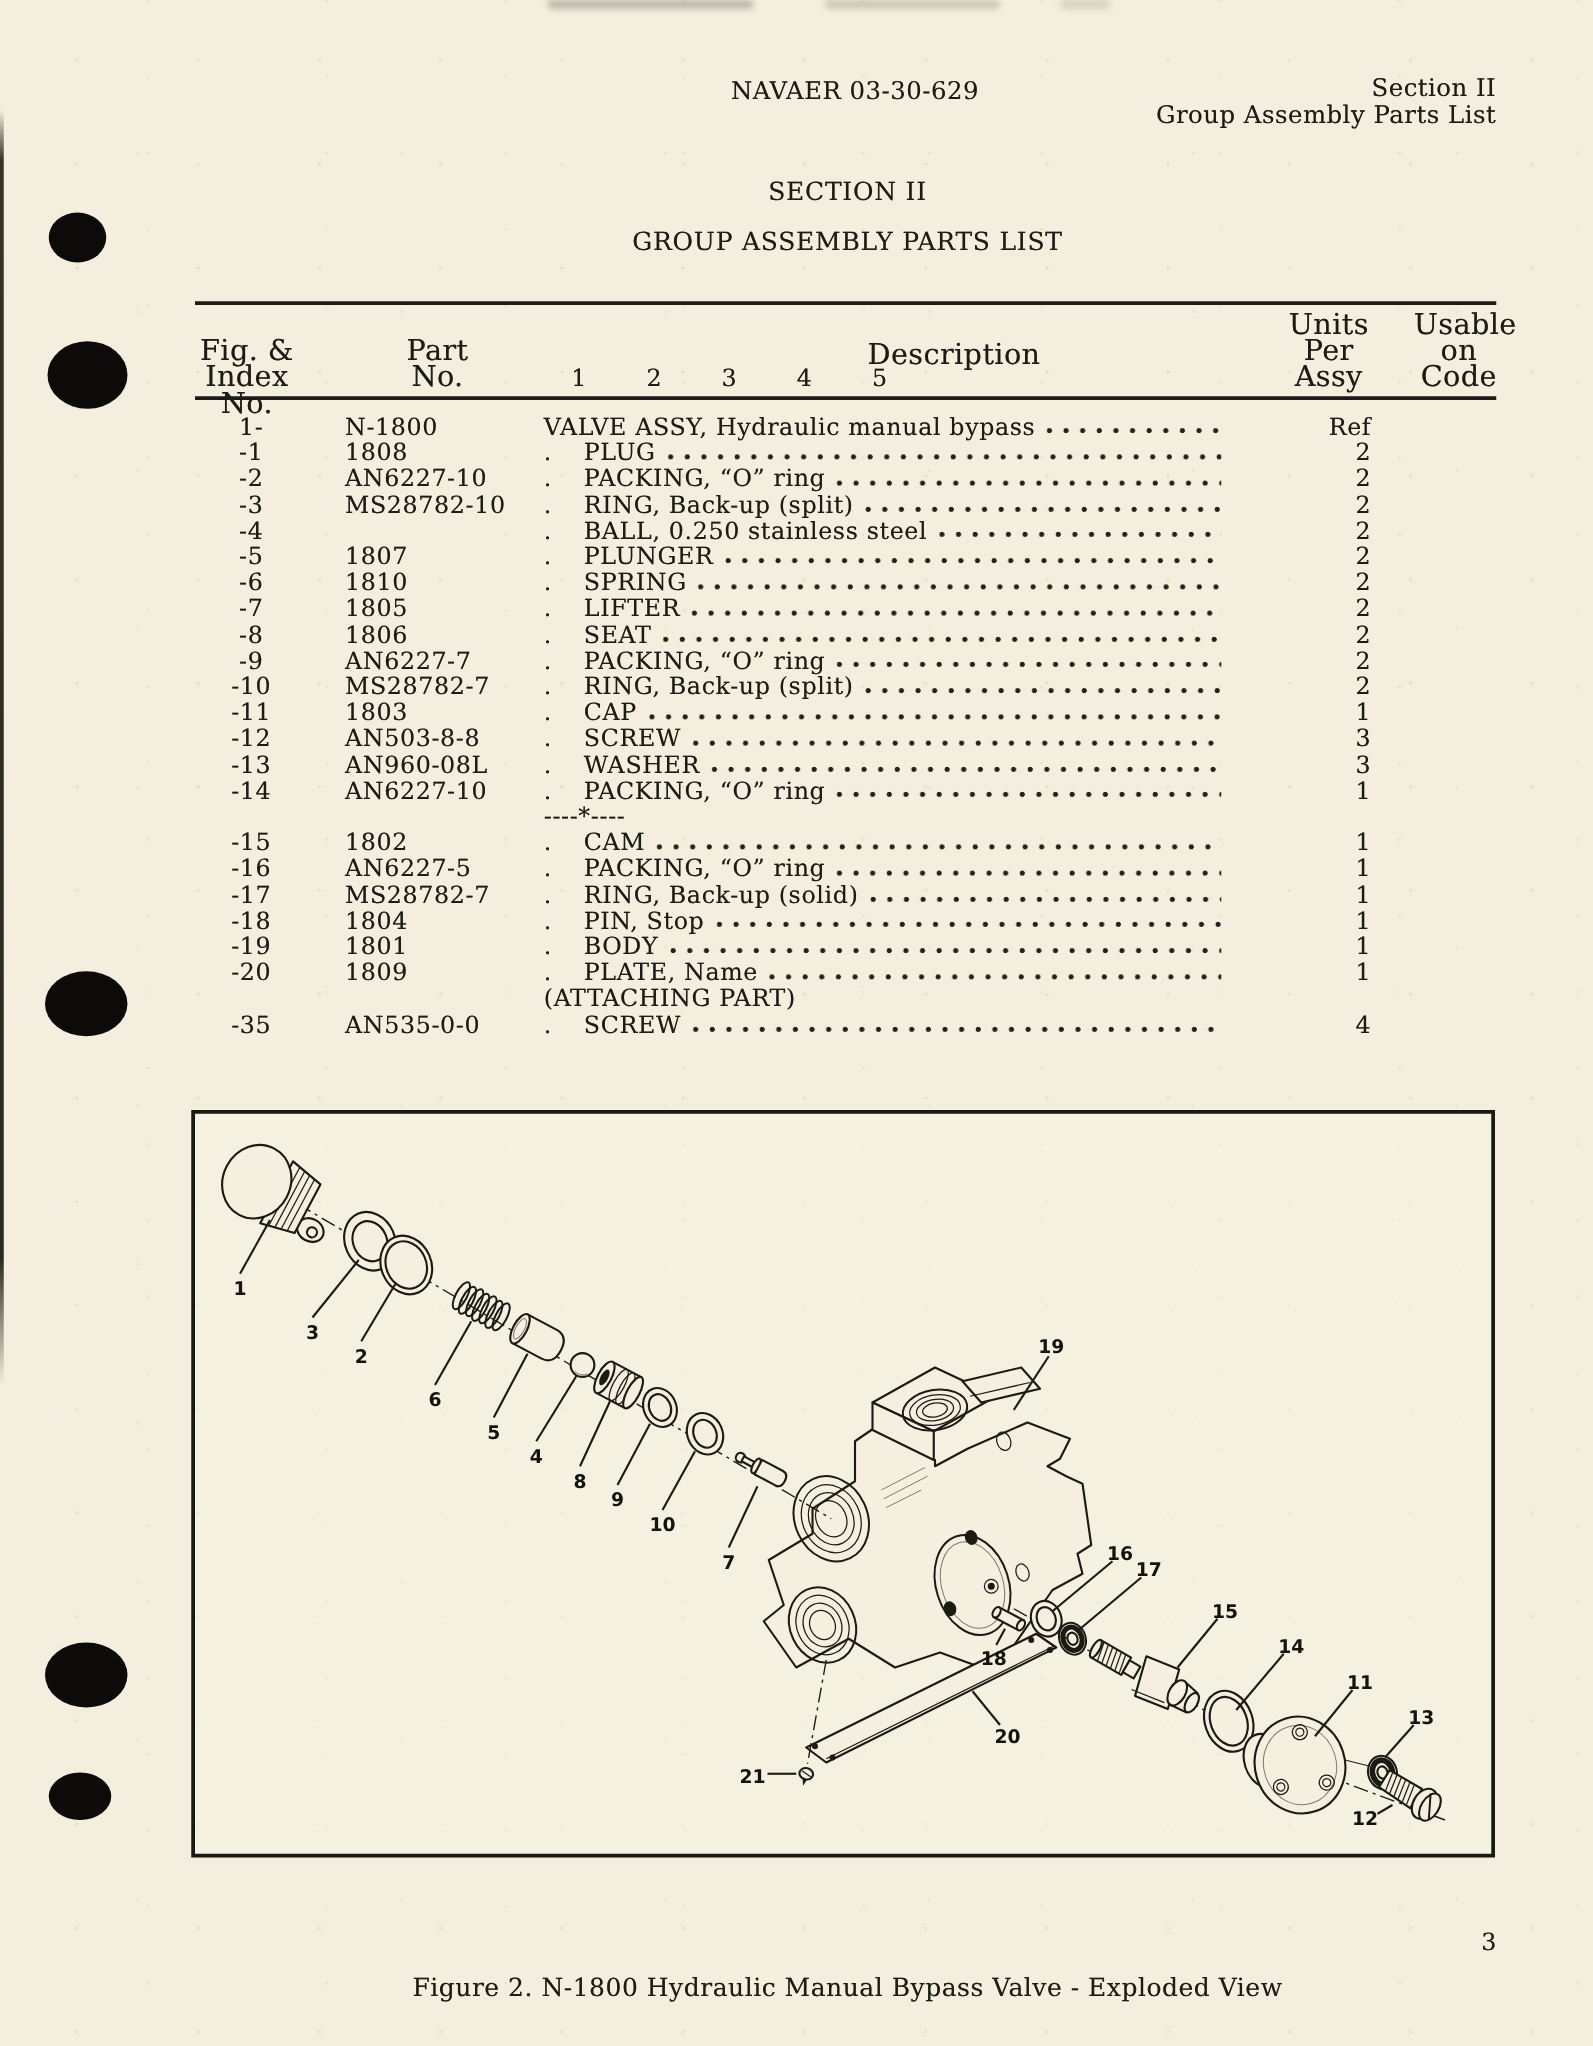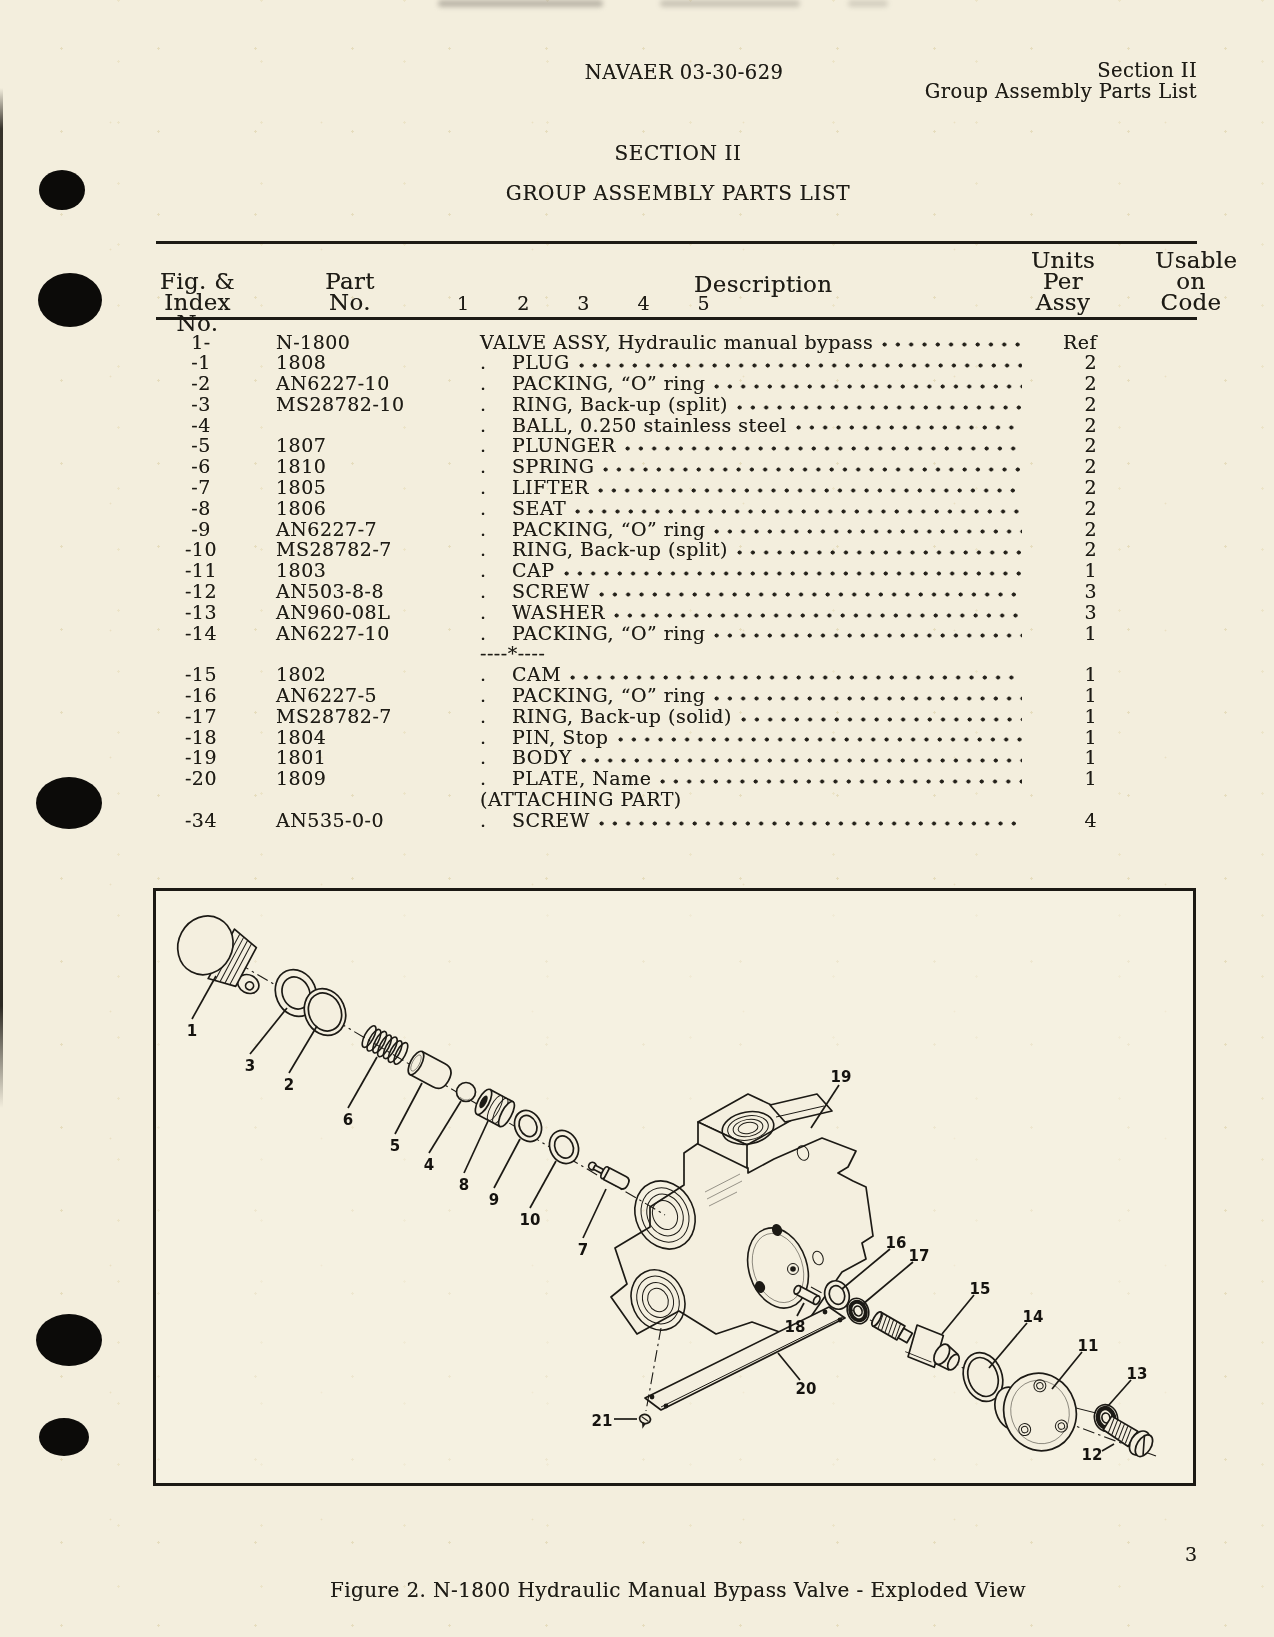--- a/index.html
+++ b/index.html
@@ -32,21 +32,21 @@
   .title-line{font-size:20px;letter-spacing:.6px;}
   
   .rule{left:156px;width:1041px;background:#1d1b15;}
   
   .th{font-size:23px;text-align:center;letter-spacing:.3px;}
   
   #rows{left:0;top:331.5px;width:1274px;font-size:19px;letter-spacing:.5px;}
   .trow{position:relative;height:20.8px;line-height:20.8px;}
   .ci{position:absolute;left:170px;width:62px;text-align:center;}
   .cp{position:absolute;left:276px;width:170px;}
-  .cd{position:absolute;left:469px;width:583px;display:flex;padding-left:11px;box-sizing:border-box;}
+  .cd{position:absolute;left:424px;width:583px;display:flex;padding-left:11px;box-sizing:border-box;}
   .cd .lvl{flex:0 0 32px;}
   .cd .nm{white-space:nowrap;}
   .ldr{flex:1 1 auto;margin:0 30px 4px 9px;height:7px;align-self:flex-end;
     background-image:radial-gradient(circle at 2.5px 3.5px,#24211a 1.8px,transparent 2.3px);
     background-size:13.3px 7px;background-repeat:repeat-x;}
   .cu{position:absolute;left:1029px;width:68px;text-align:right;}
   
   #figure-box{left:153px;top:888px;width:1043px;height:598px;border:3px solid #1b1914;box-sizing:border-box;background:rgba(248,244,230,.45);}
   #figure-box svg{display:block;}
   .cap{font-size:20px;letter-spacing:.4px;}
@@ -94,21 +94,21 @@
   <div>Part</div>
     <div>No.</div>
 </div>
 <div class="abs th ink" style="left:694px;top:271px;width:120px;">Description</div>
 <div class="abs ink" style="left:457px;top:292px;font-size:19px;letter-spacing:21px;white-space:nowrap;">1 2 3 4 5</div>
 <div class="abs th ink" style="left:1028px;top:250px;width:70px;line-height:21px;">
   <div>Units</div>
     <div>Per</div>
     <div>Assy</div>
 </div>
-<div class="abs th ink" style="left:1131px;top:250px;width:72px;line-height:21px;margin-left:24px;">
+<div class="abs th ink" style="left:1131px;top:250px;width:72px;line-height:21px;">
   <div>Usable</div>
     <div>on</div>
     <div>Code</div>
 </div>
 
 <div id="rows" class="abs ink">
     <div class="trow">
       <span class="ci">1-</span>
       <span class="cp">N-1800</span>
       <span class="cd">
@@ -321,21 +321,21 @@
         <span class="ldr"></span>
       </span>
       <span class="cu">1</span>
     </div>
     <div class="trow">
       <span class="cd">
         <span class="nm">(ATTACHING PART)</span>
       </span>
     </div>
     <div class="trow">
-      <span class="ci">-34</span>
+      <span class="ci">-35</span>
       <span class="cp">AN535-0-0</span>
       <span class="cd">
         <span class="lvl">.</span>
         <span class="nm">SCREW</span>
         <span class="ldr"></span>
       </span>
       <span class="cu">4</span>
     </div>
   </div>
 

